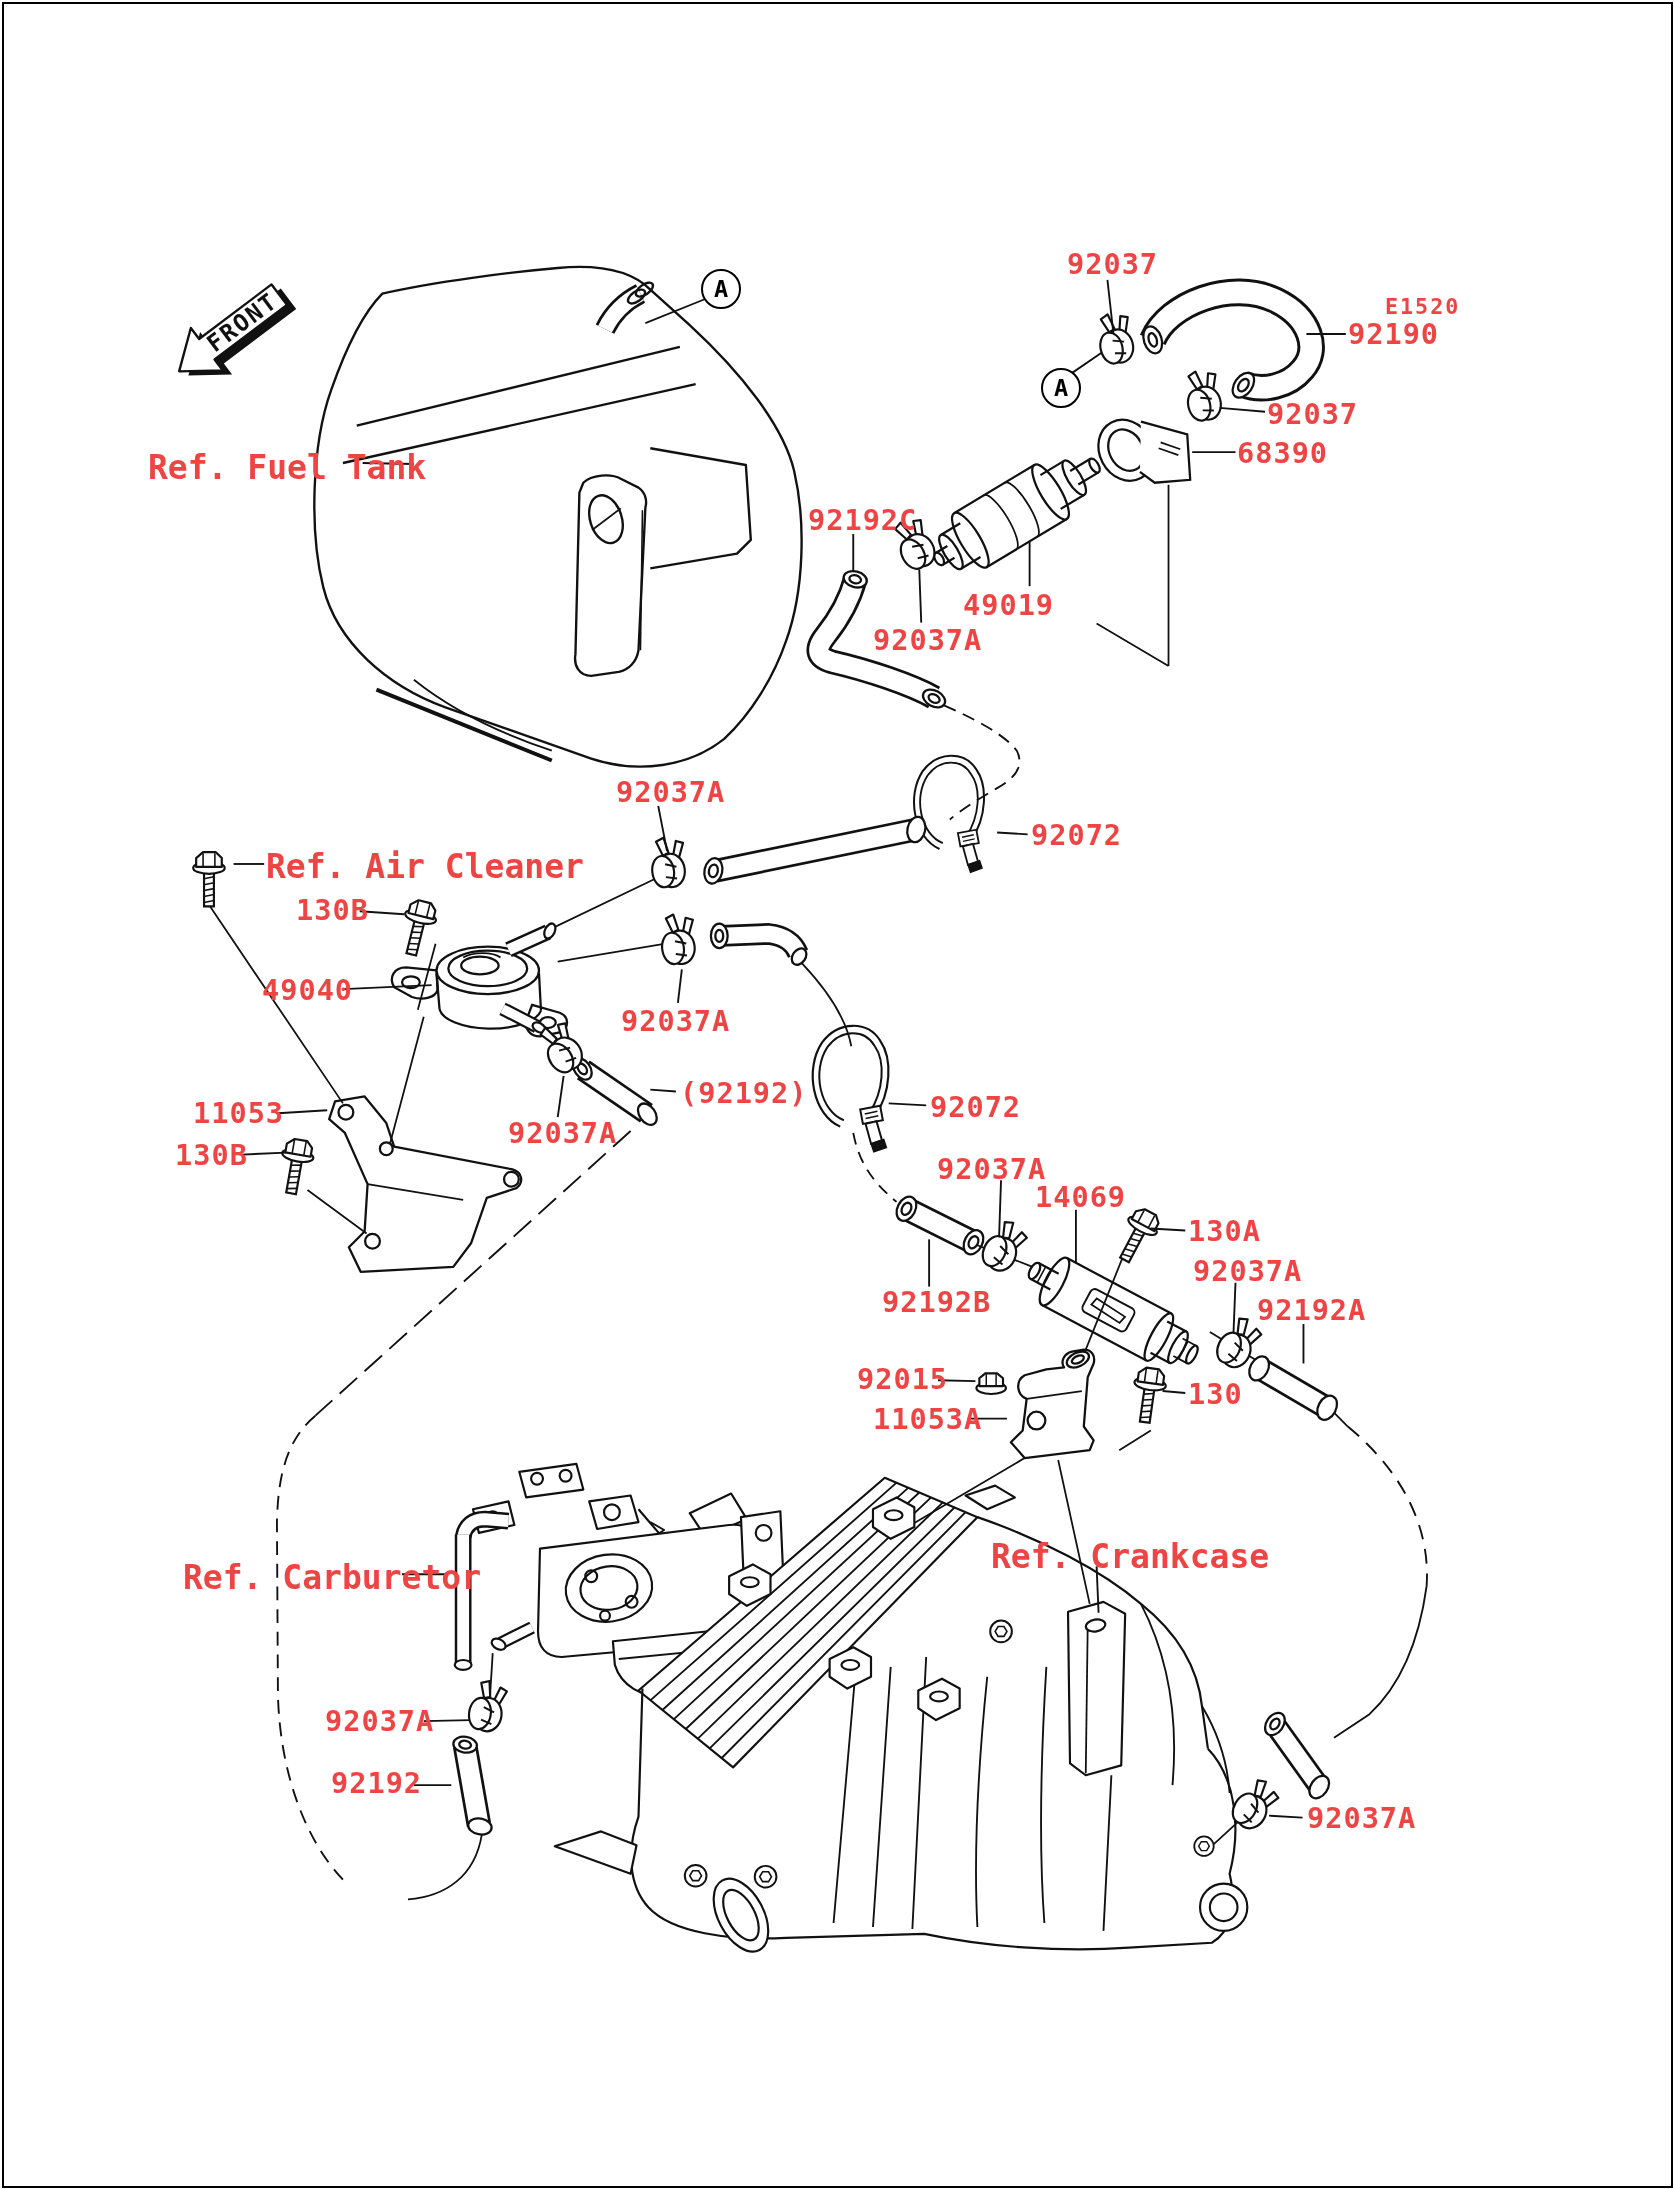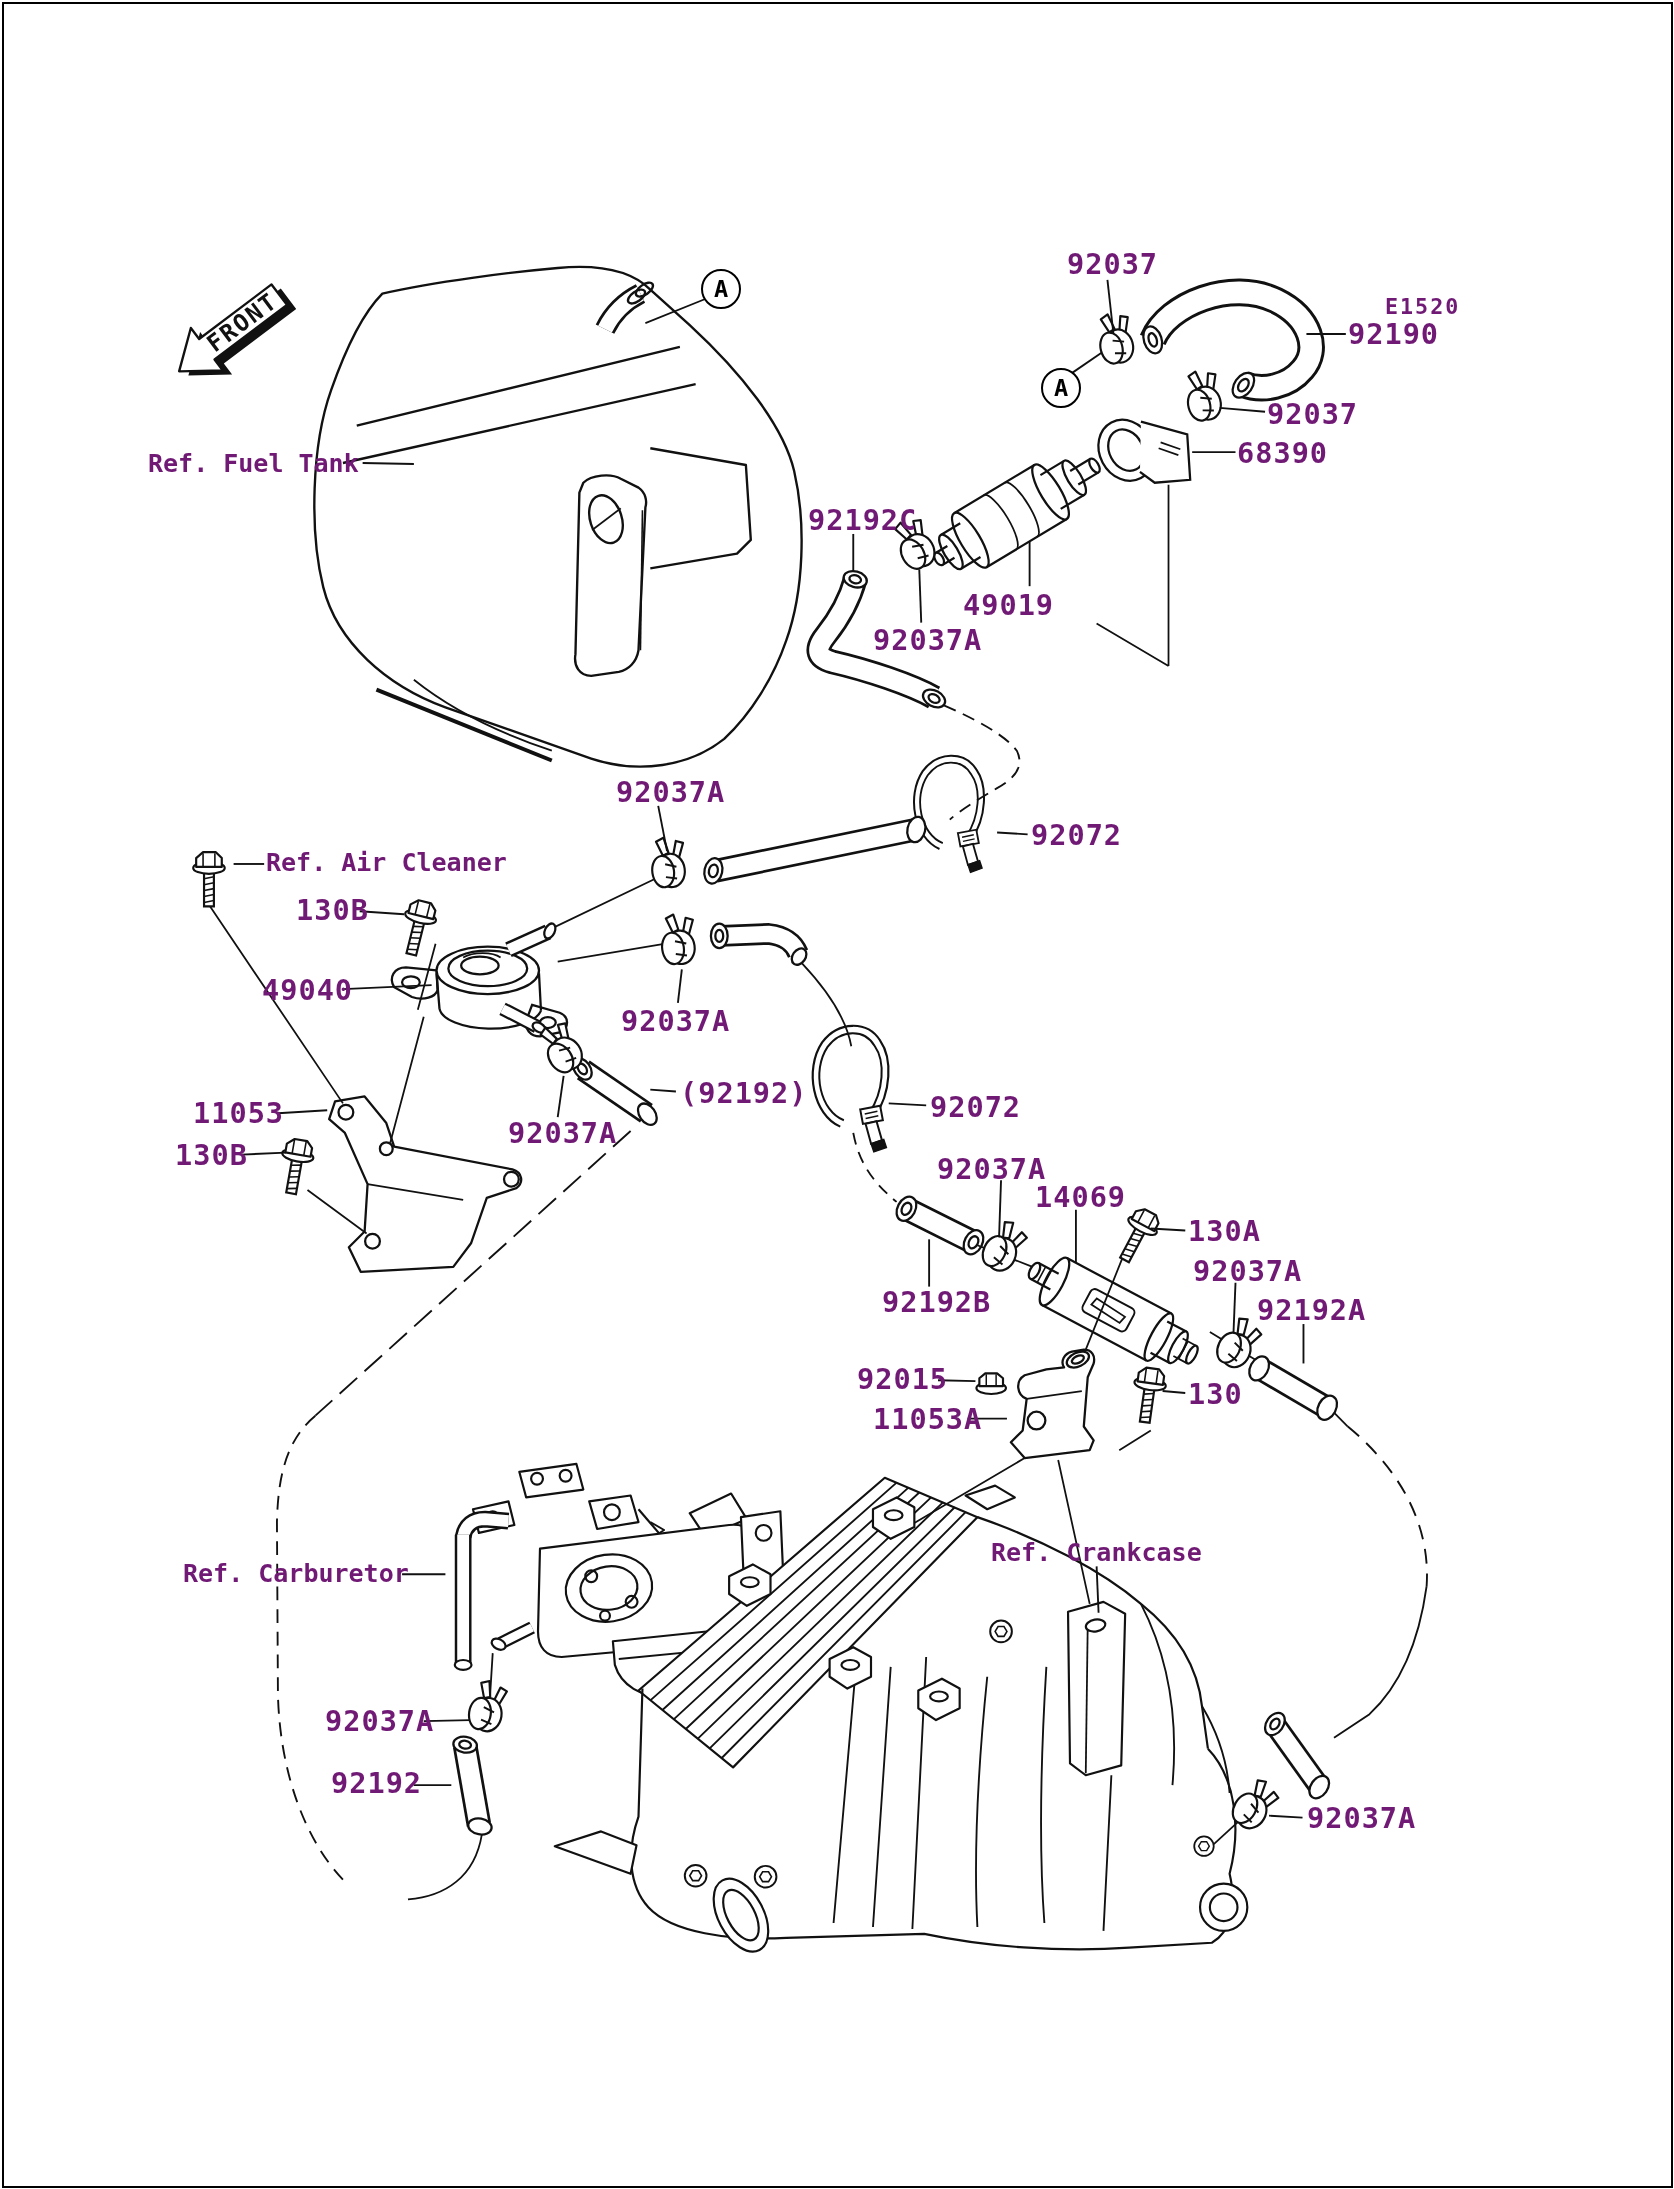--- a/index.html
+++ b/index.html
@@ -1,22 +1,22 @@
 <!DOCTYPE html>
 <html><head>
 <meta charset="utf-8">
 <style>
   html,body{margin:0;padding:0;background:#e8e8e8;}
   .stage{position:relative;width:1675px;height:2190px;background:#ffffff;overflow:hidden;
          font-family:"DejaVu Sans Mono","Liberation Mono",monospace;}
   .frame{position:absolute;left:2px;top:2px;right:2px;bottom:2px;border:2px solid #000;pointer-events:none;}
   svg.diag{position:absolute;left:0;top:0;}
-  .plabel{position:absolute;font-weight:bold;font-size:28.6px;line-height:1.0;color:#701a75;
+  .plabel{position:absolute;font-weight:bold;font-size:28.6px;line-height:1.0;color:#ef4444;
           letter-spacing:1px;white-space:pre;}
-  .reflabel{font-size:25px;letter-spacing:0;}
+  .reflabel{font-size:33px;letter-spacing:0;}
   .code{font-size:21.7px;letter-spacing:2px;margin-top:48px;}
   .amark{position:absolute;width:36px;height:36px;border:2.5px solid #000;border-radius:50%;
          background:#fff;display:flex;align-items:center;justify-content:center;
          font-size:23.6px;font-weight:bold;color:#000;}
 </style>
 </head>
 <body>
 
 <div class="stage">
 

